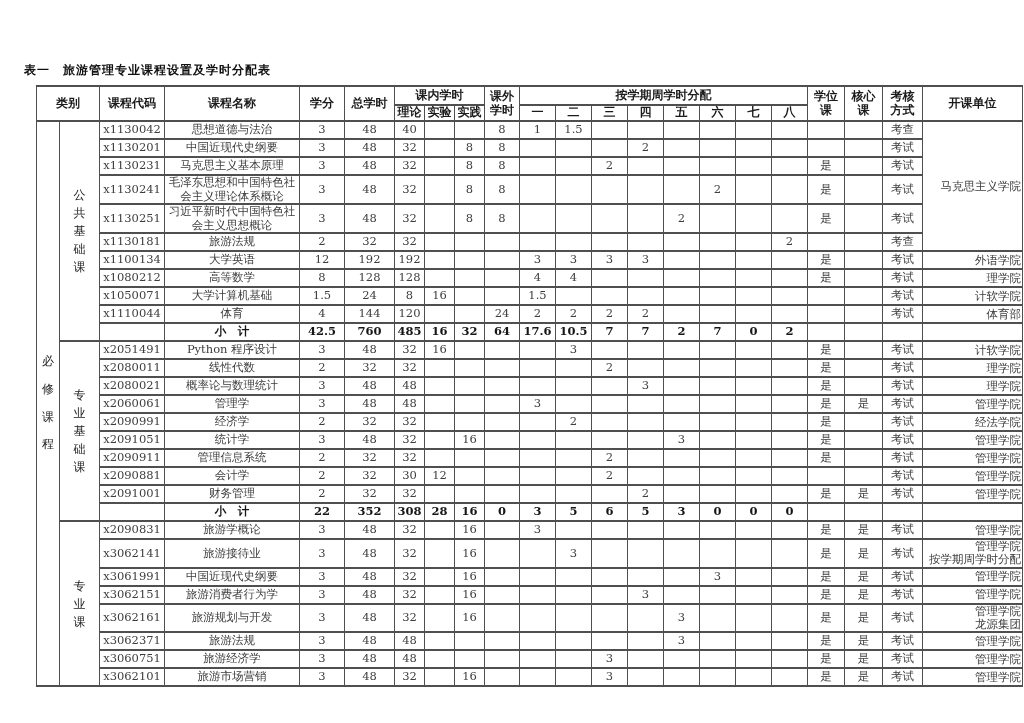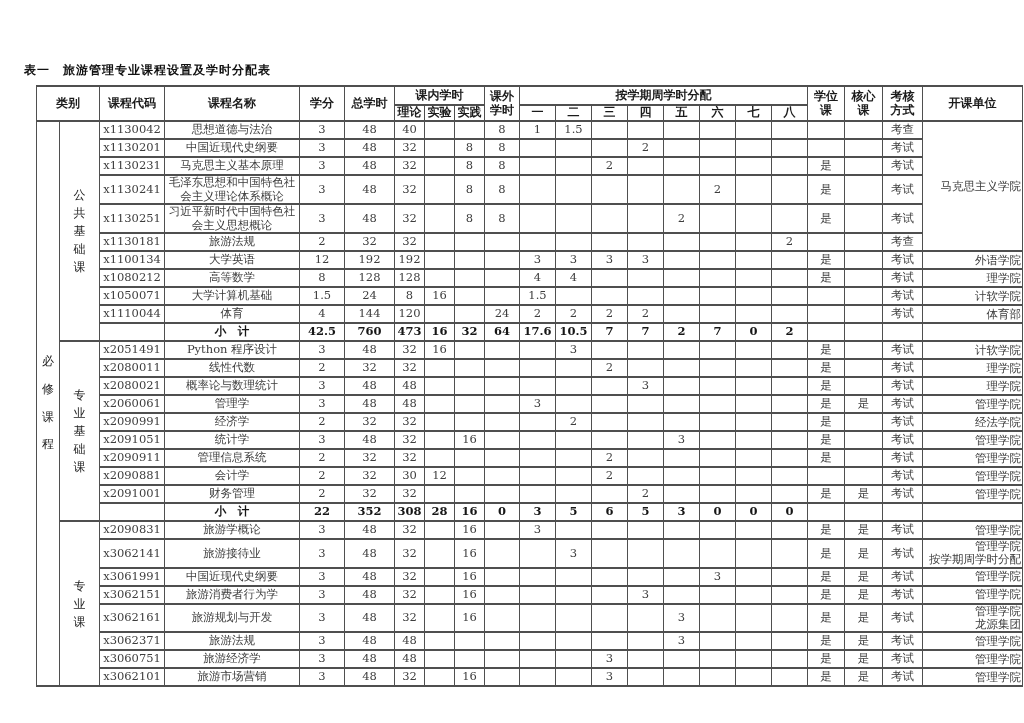--- a/index.html
+++ b/index.html
@@ -310,21 +310,21 @@
         <td>考试</td>
         <td rowspan="1">
           <div class="unit-line">体育部</div>
         </td>
       </tr>
       <tr class="subtotal">
         <td></td>
         <td class="name-cell">小　计</td>
         <td>42.5</td>
         <td>760</td>
-        <td>473</td>
+        <td>485</td>
         <td>16</td>
         <td>32</td>
         <td>64</td>
         <td>17.6</td>
         <td>10.5</td>
         <td>7</td>
         <td>7</td>
         <td>2</td>
         <td>7</td>
         <td>0</td>

